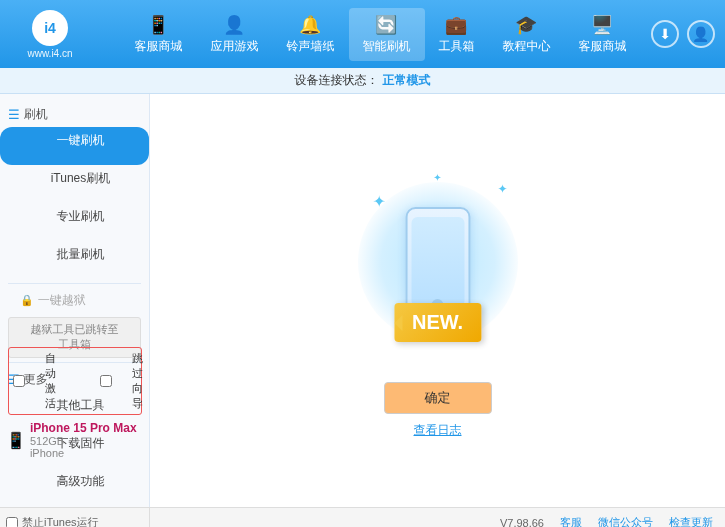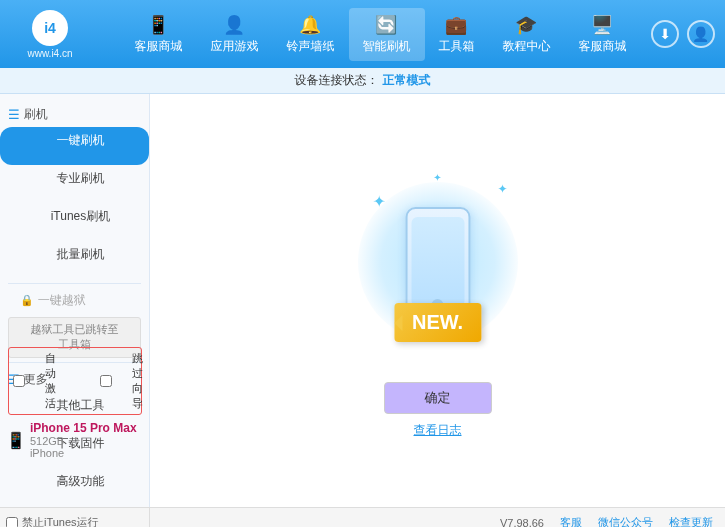--- a/index.html
+++ b/index.html
@@ -241,21 +241,21 @@
     .star-right { position: absolute; top: 20px; right: 20px; color: #5bc8f5; font-size: 12px; z-index: 3; }
     .star-top { position: absolute; top: 10px; left: 50%; color: #5bc8f5; font-size: 10px; z-index: 3; }
 
     .success-text {
       font-size: 16px;
       color: #333;
       margin-bottom: 16px;
       font-weight: normal;
     }
     .confirm-btn {
-      background: #c4b5fd;
+      background: #fdba74;
       border: 1px solid #ccc;
       border-radius: 4px;
       padding: 6px 40px;
       font-size: 13px;
       color: #333;
       cursor: pointer;
       margin-bottom: 8px;
     }
     .view-log {
       color: #2196e8;
@@ -361,24 +361,24 @@
 
   <div class="sidebar">
     <div class="sidebar-section-header">
       <span class="sidebar-section-icon">☰</span>
       <span>刷机</span>
     </div>
     <div class="sidebar-item active">
       <span>一键刷机</span>
     </div>
     <div class="sidebar-item">
+      <span>iTunes刷机</span>
+    </div>
+    <div class="sidebar-item">
       <span>专业刷机</span>
-    </div>
-    <div class="sidebar-item">
-      <span>iTunes刷机</span>
     </div>
     <div class="sidebar-item">
       <span>批量刷机</span>
     </div>
     <div class="sidebar-divider"></div>
     <div class="sidebar-disabled">
       <span style="font-size:11px; color:#aaa;">🔒</span>
       <span>一键越狱</span>
     </div>
     <div class="sidebar-disabled-note">

